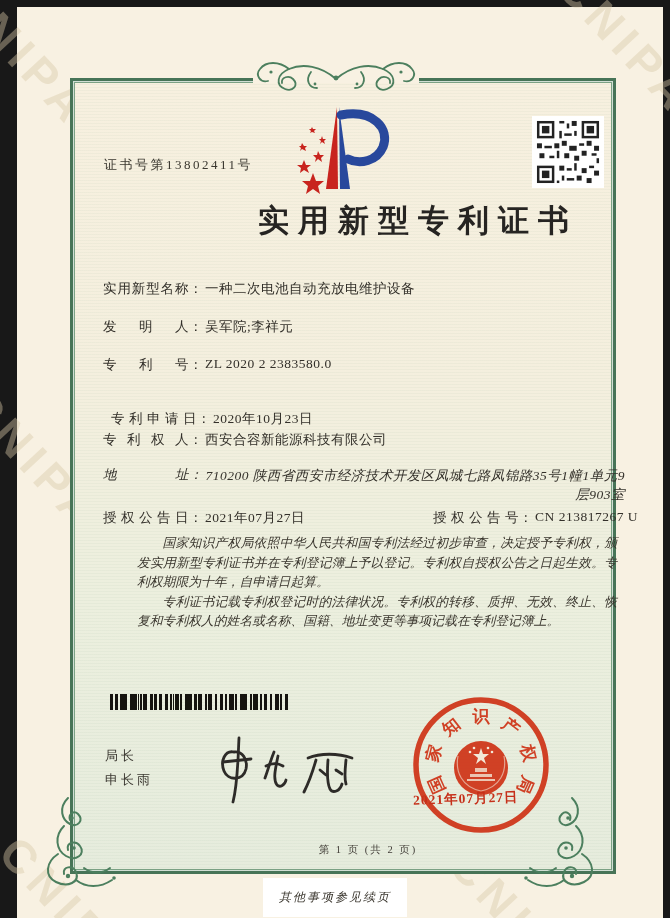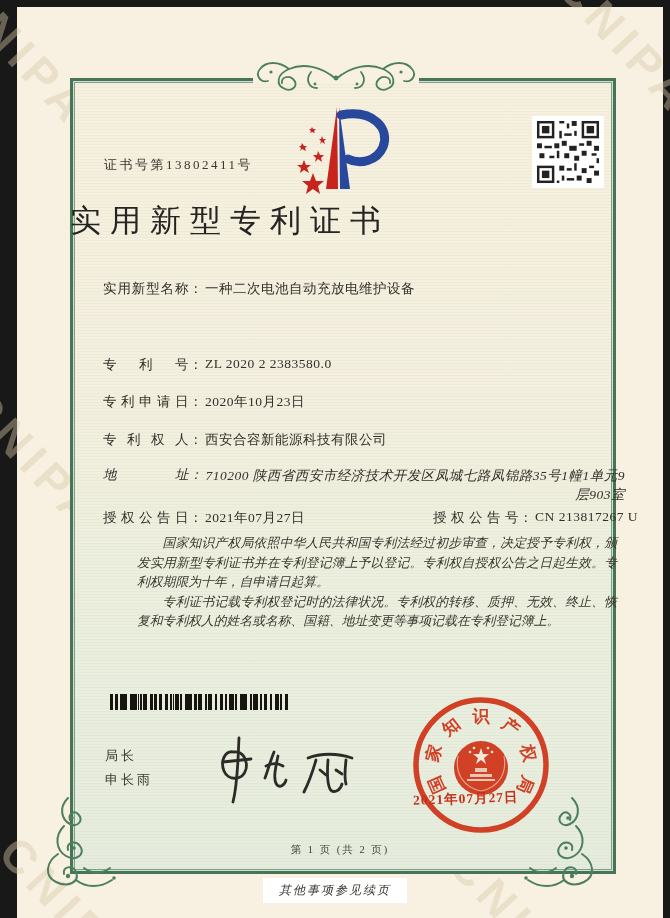--- a/index.html
+++ b/index.html
@@ -10,42 +10,42 @@
          border:3px solid #477457;
          box-shadow:inset 0 0 0 1px rgba(255,255,255,.65), inset 0 0 0 2px #7ba184;
          background:
            repeating-linear-gradient(0deg, rgba(110,150,120,.055) 0 1px, rgba(0,0,0,0) 1px 3px),
            linear-gradient(180deg,#f7f0df 0%,#f4efde 38%,#ecefde 66%,#e6ecdd 100%);}
   .wm{position:absolute;font-family:"Liberation Sans","DejaVu Sans",sans-serif;
       font-weight:bold;font-size:46px;letter-spacing:7px;color:#d9c9a8;opacity:.42;
       transform:rotate(47deg);transform-origin:left top;pointer-events:none;white-space:nowrap;}
   .wm.in{opacity:.3;}
   .certno{position:absolute;left:104px;top:116px;font-size:13px;letter-spacing:2.5px;color:#3a372f;margin-top:40px;}
-  .title{position:absolute;left:70px;top:200px;width:508px;text-align:left;
-         font-size:31px;font-weight:normal;letter-spacing:9px;color:#262422;}
+  .title{position:absolute;left:70px;top:200px;width:508px;text-align:right;
+         font-size:31px;font-weight:bold;letter-spacing:9px;color:#262422;}
   .row{position:absolute;left:103px;font-size:13.5px;color:#33302a;letter-spacing:.5px;white-space:nowrap;}
   .flabel{display:inline-block;width:86px;text-align:justify;text-align-last:justify;vertical-align:top;}
   .colon{display:inline-block;vertical-align:top;margin-right:2px;}
   .fvalue{display:inline-block;vertical-align:top;text-align:right;}
   .row.wrap{white-space:normal;}
   .row.wrap .fvalue{width:420px;line-height:19px;}
   .grant2{position:absolute;left:330px;top:0;}
   .paras{position:absolute;left:99px;top:534px;width:480px;font-size:12.8px;line-height:19.5px;
          color:#3a362e;text-align:justify;font-style:italic;margin-left:38px;}
   .paras p{margin:0;text-indent:2em;}
   .barcode{position:absolute;left:110px;top:694px;width:178px;height:16px;
     background-image:
       repeating-linear-gradient(90deg,#15140f 0 2px,rgba(0,0,0,0) 2px 5px),
       repeating-linear-gradient(90deg,#15140f 0 1px,rgba(0,0,0,0) 1px 7px),
       repeating-linear-gradient(90deg,#15140f 0 3px,rgba(0,0,0,0) 3px 11px);}
   .signer{position:absolute;left:105px;font-size:13px;letter-spacing:3px;color:#3b3831;}
   .pageinfo{position:absolute;left:70px;top:843px;width:540px;text-align:center;
             font-size:10.5px;letter-spacing:2px;color:#44403a;}
   .note{position:absolute;left:50%;transform:translateX(-50%);top:878px;background:#ffffff;
-        padding:4px 16px;font-size:12px;letter-spacing:2px;color:#3a362e;font-style:italic;}
+        padding:11px 16px;font-size:12px;letter-spacing:2px;color:#3a362e;font-style:italic;}
   .sealdate{position:absolute;left:413px;top:790px;font-size:13.5px;font-weight:bold;
             color:#c6301a;letter-spacing:1px;transform:rotate(-2deg);z-index:7;}
   svg{display:block;}
   .abs{position:absolute;}
 </style>
 </head>
 <body>
 
 <div class="stage">
   <div class="paper"></div>
@@ -173,24 +173,27 @@
       <rect x="22" y="25" width="2" height="2"></rect>
         <rect x="10" y="26" width="1" height="1"></rect>
     </g>
   </svg>
 
   <div class="title" style="z-index:4;">实用新型专利证书</div>
 
   <div class="row" style="top:280px;z-index:4;">
     <span class="flabel">实用新型名称</span><span class="colon">：</span><span class="fvalue">一种二次电池自动充放电维护设备</span>
   </div>
+  <div class="row" style="top:318px;z-index:4;">
+    <span class="flabel">发明人</span><span class="colon">：</span><span class="fvalue">吴军院;李祥元</span>
+  </div>
   <div class="row" style="top:356px;z-index:4;text-decoration:underline;">
     <span class="flabel">专利号</span><span class="colon">：</span><span class="fvalue">ZL 2020 2 2383580.0</span>
   </div>
-  <div class="row" style="top:393px;z-index:4;">
+  <div class="row" style="top:410px;z-index:4;margin-left:8px;">
     <span class="flabel">专利申请日</span><span class="colon">：</span><span class="fvalue">2020年10月23日</span>
   </div>
   <div class="row" style="top:431px;z-index:4;">
     <span class="flabel">专利权人</span><span class="colon">：</span><span class="fvalue">西安合容新能源科技有限公司</span>
   </div>
   <div class="row wrap" style="top:466px;z-index:4;font-style:italic;">
     <span class="flabel">地址</span><span class="colon">：</span><span class="fvalue">710200 陕西省西安市经济技术开发区凤城七路凤锦路35号1幢1单元9层903室</span>
   </div>
   <div class="row" style="top:509px;z-index:4;">
     <span class="flabel">授权公告日</span><span class="colon">：</span><span class="fvalue">2021年07月27日</span>
@@ -246,15 +249,15 @@
         <circle cx="84" cy="60" r="1.3" fill="#f3e8d8"></circle>
       <rect x="67" y="76" width="12" height="4" fill="#f3e8d8" opacity=".8"></rect>
       <rect x="62" y="82" width="22" height="3" fill="#f3e8d8" opacity=".8"></rect>
       <rect x="59" y="87" width="28" height="2" fill="#f3e8d8" opacity=".8"></rect>
       <path d="M50,64 C47,80 54,95 73,99" stroke="#f3e8d8" stroke-width="1.2" fill="none" opacity=".6"></path>
       <path d="M96,64 C99,80 92,95 73,99" stroke="#f3e8d8" stroke-width="1.2" fill="none" opacity=".6"></path>
     </g>
   </svg>
   <div class="sealdate">2021年07月27日</div>
 
-  <div class="pageinfo" style="z-index:4;">第 1 页 (共 2 页)</div>
+  <div class="pageinfo" style="z-index:4;margin-left:28px;">第 1 页 (共 2 页)</div>
   <div class="note" style="z-index:4;">其他事项参见续页</div>
 </div>
 
 </body></html>

